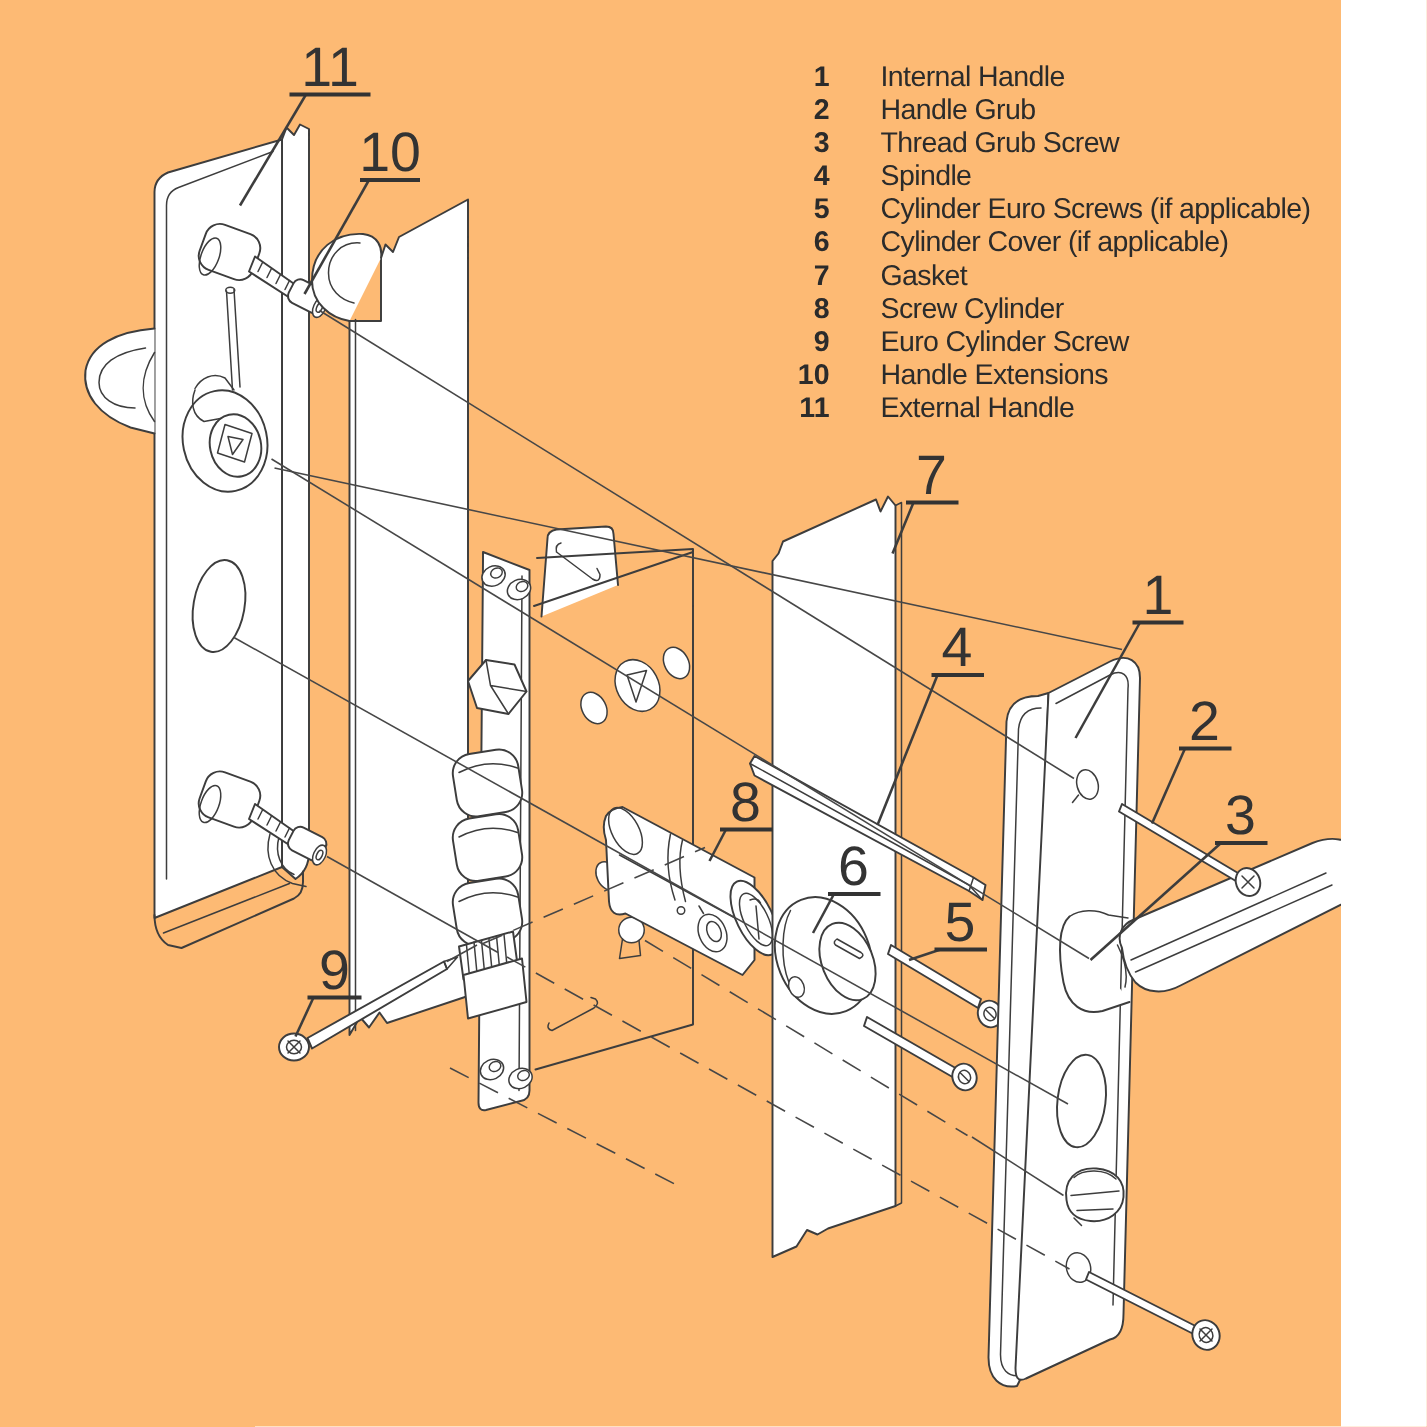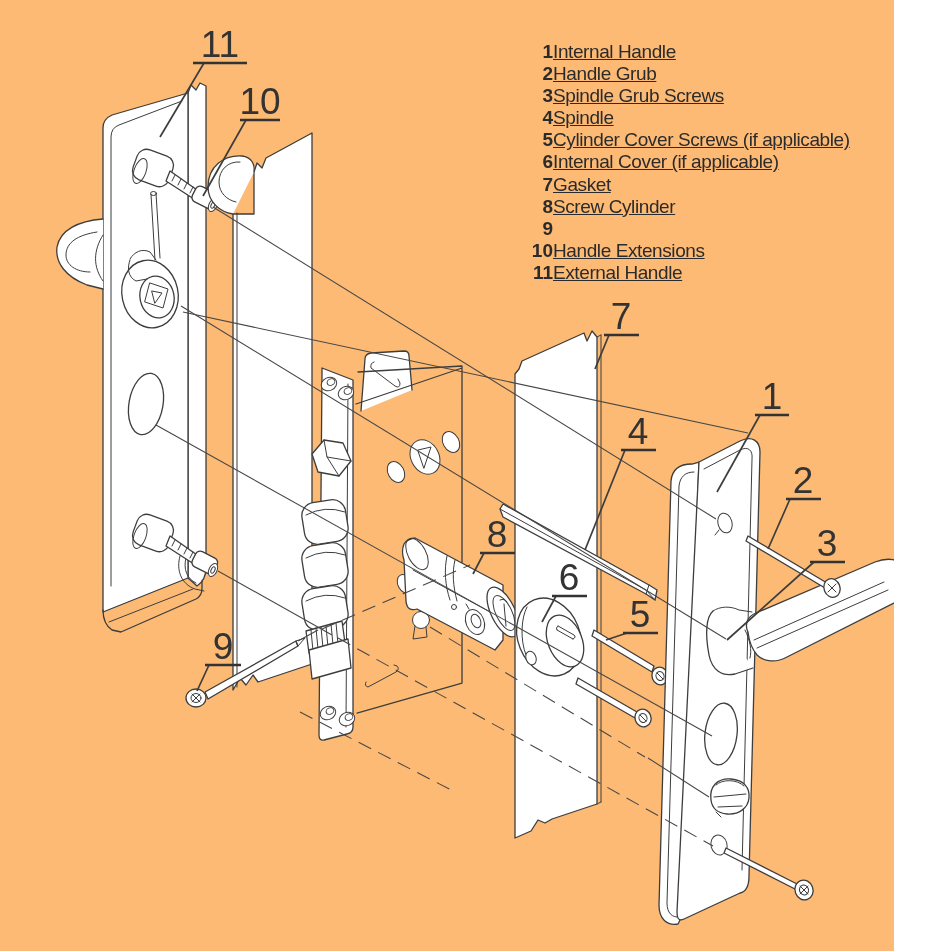--- a/index.html
+++ b/index.html
@@ -12,21 +12,21 @@
   .thin{stroke-width:1;}
   .pl{fill:none;stroke:#474747;stroke-width:1.05;}
   .pd{fill:none;stroke:#474747;stroke-width:1.05;stroke-dasharray:14 8;}
   .leader{fill:none;stroke:#3d3d3d;stroke-width:1.7;}
   .u{fill:none;stroke:#333;stroke-width:2.6;}
   text.callout{font-family:"Liberation Sans",sans-serif;font-size:37px;fill:#333;text-anchor:middle;}
   
   .legend{position:absolute;left:520px;top:41px;color:#2b2b2b;font-size:19px;line-height:22.1px;}
   .legend-row{display:flex;white-space:nowrap;}
   .legend-num{width:33px;text-align:right;font-weight:bold;flex:0 0 33px;}
-  .legend-label{letter-spacing:-0.4px;text-decoration:underline;}
+  .legend-label{margin-left:34px;letter-spacing:-0.4px;}
 </style>
 </head>
 <body>
 
 <div id="stage">
 
 <svg width="951" height="951" viewBox="0 0 951 951">
 
   <g>
 
@@ -291,44 +291,45 @@
     <div class="legend-row">
         <span class="legend-num">1</span>
         <span class="legend-label">Internal Handle</span>
       </div>
     <div class="legend-row">
         <span class="legend-num">2</span>
         <span class="legend-label">Handle Grub</span>
       </div>
     <div class="legend-row">
         <span class="legend-num">3</span>
-        <span class="legend-label">Spindle Grub Screws</span>
+        <span class="legend-label">Thread Grub Screw</span>
       </div>
     <div class="legend-row">
         <span class="legend-num">4</span>
         <span class="legend-label">Spindle</span>
       </div>
     <div class="legend-row">
         <span class="legend-num">5</span>
-        <span class="legend-label">Cylinder Cover Screws (if applicable)</span>
+        <span class="legend-label">Cylinder Euro Screws (if applicable)</span>
       </div>
     <div class="legend-row">
         <span class="legend-num">6</span>
-        <span class="legend-label">Internal Cover (if applicable)</span>
+        <span class="legend-label">Cylinder Cover (if applicable)</span>
       </div>
     <div class="legend-row">
         <span class="legend-num">7</span>
         <span class="legend-label">Gasket</span>
       </div>
     <div class="legend-row">
         <span class="legend-num">8</span>
         <span class="legend-label">Screw Cylinder</span>
       </div>
     <div class="legend-row">
         <span class="legend-num">9</span>
+        <span class="legend-label">Euro Cylinder Screw</span>
       </div>
     <div class="legend-row">
         <span class="legend-num">10</span>
         <span class="legend-label">Handle Extensions</span>
       </div>
     <div class="legend-row">
         <span class="legend-num">11</span>
         <span class="legend-label">External Handle</span>
       </div>
   </div>

